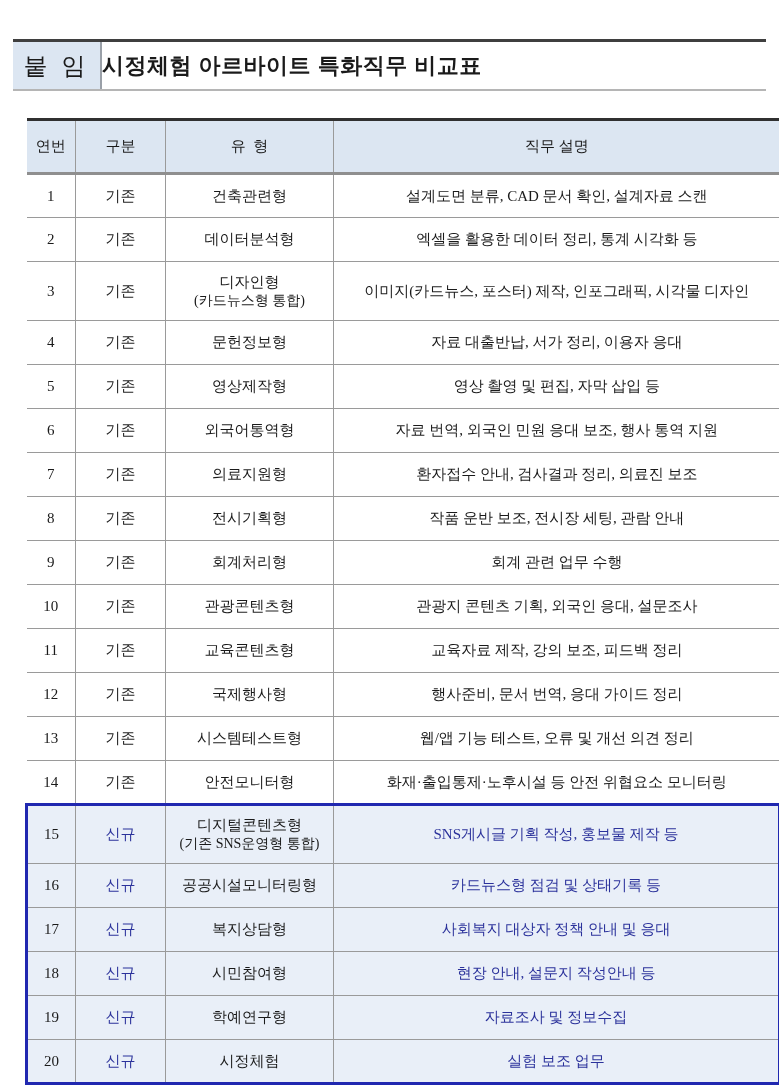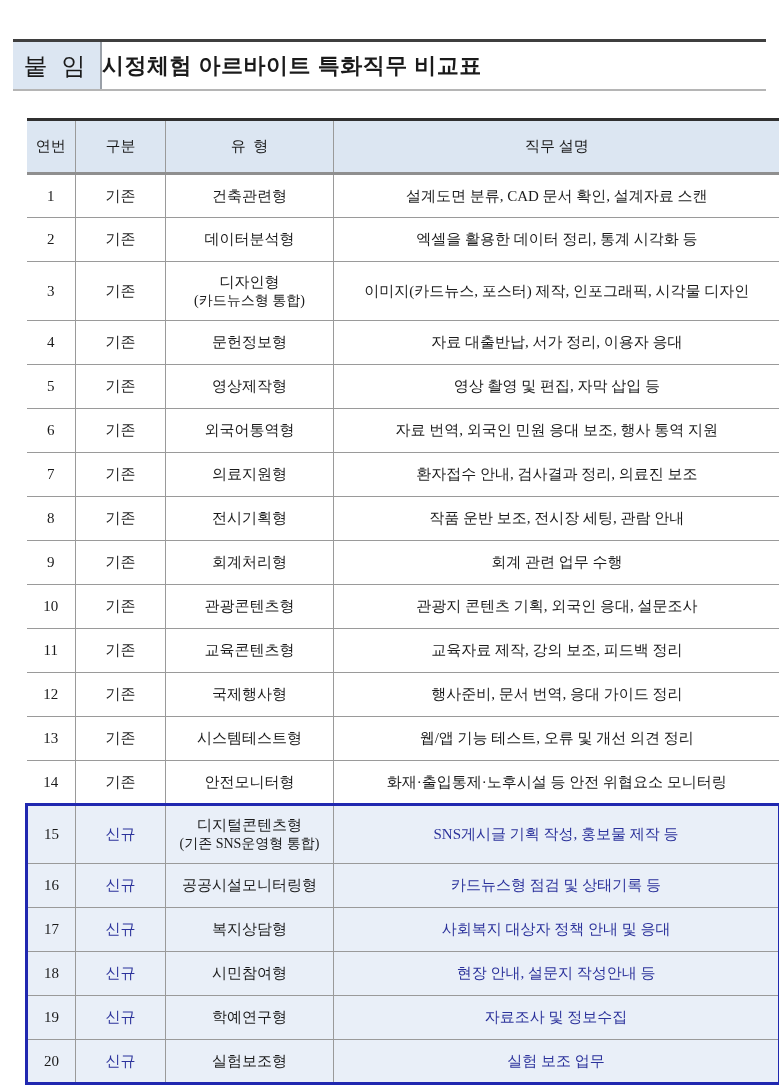--- a/index.html
+++ b/index.html
@@ -204,19 +204,19 @@
         </tr>
         <tr class="new">
           <td class="no">19</td>
           <td class="cat">신규</td>
           <td class="type">학예연구형</td>
           <td class="desc">자료조사 및 정보수집</td>
         </tr>
         <tr class="new new-last">
           <td class="no">20</td>
           <td class="cat">신규</td>
-          <td class="type">실험보조형</td>
+          <td class="type">시정체험</td>
           <td class="desc">실험 보조 업무</td>
         </tr>
       </tbody>
   </table>
 
 </div>
 
 </body></html>

